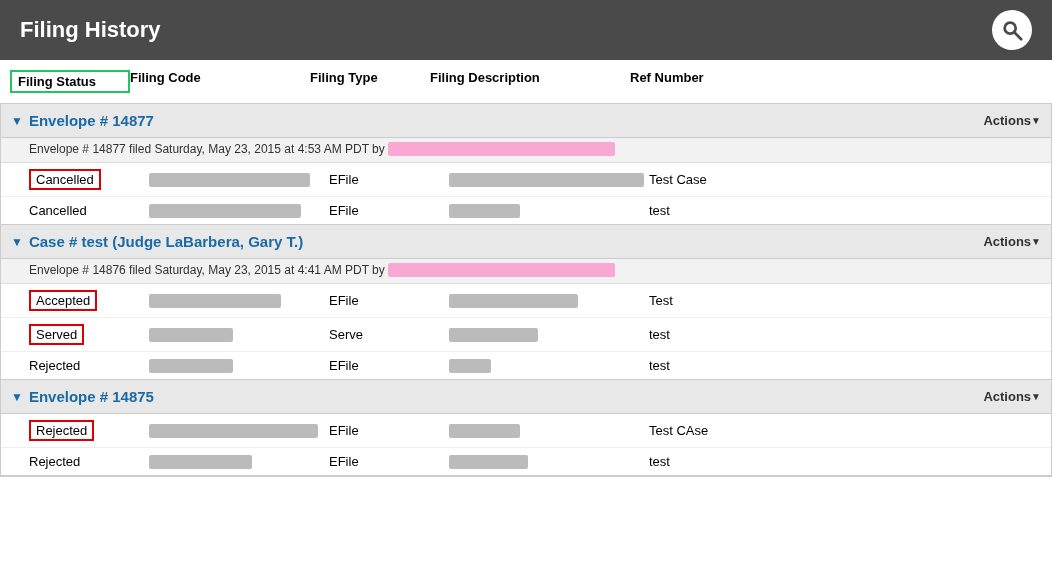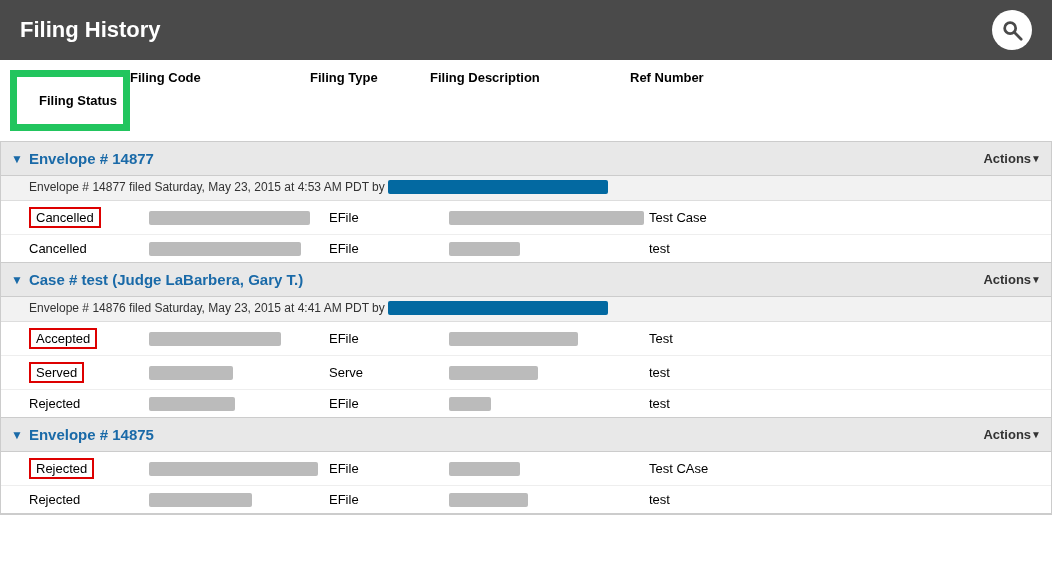--- a/index.html
+++ b/index.html
@@ -33,23 +33,22 @@
 
     .table-header {
       display: grid;
       grid-template-columns: 120px 180px 120px 200px 150px;
       padding: 10px 10px;
       border-bottom: 1px solid #ccc;
       font-weight: bold;
       background: #fff;
     }
     .table-header .col-filing-status {
-      border: 7px solid #22c55e;
-      padding: 16px 6px;
-      text-align: right;
+      border: 2px solid #22c55e;
+      padding: 2px 6px;
     }
 
     .content-area {
       overflow-y: auto;
       max-height: 518px;
       border: 1px solid #ccc;
       border-top: none;
     }
 
     
@@ -77,24 +76,25 @@
     }
     .envelope-subtitle {
       background: #f2f2f2;
       padding: 4px 10px 6px 28px;
       font-size: 12px;
       color: #333;
       border-bottom: 1px solid #ddd;
     }
     .envelope-subtitle .blurred {
       display: inline-block;
-      background: #0369a1;
+      background: #f9a8d4;
       color: transparent;
       border-radius: 2px;
       user-select: none;
+      padding-left: 7px;
     }
 
     .actions-btn {
       display: flex;
       align-items: center;
       gap: 0;
       cursor: pointer;
       color: #333;
       font-size: 13px;
       font-weight: bold;
@@ -207,21 +207,21 @@
       </div>
       <div class="filing-row">
         <div class="col"><span class="status-cell boxed">Served</span></div>
         <div class="col"><span class="blurred-text">Stielow v. Citley</span></div>
         <div class="col">Serve</div>
         <div class="col"><span class="blurred-text">Test service only</span></div>
         <div class="col">test</div>
       </div>
       <div class="filing-row">
         <div class="col"><span class="status-cell">Rejected</span></div>
-        <div class="col"><span class="blurred-text">Certificate Filing</span></div>
+        <div class="col"><span class="blurred-text">Exhibition Filing</span></div>
         <div class="col">EFile</div>
         <div class="col"><span class="blurred-text">Exhibits</span></div>
         <div class="col">test</div>
       </div>
     </div>
     <div class="envelope-group">
       <div class="envelope-header">
         <div class="envelope-title">
           <span class="chevron">▼</span>
           <span>Envelope # 14875</span>

